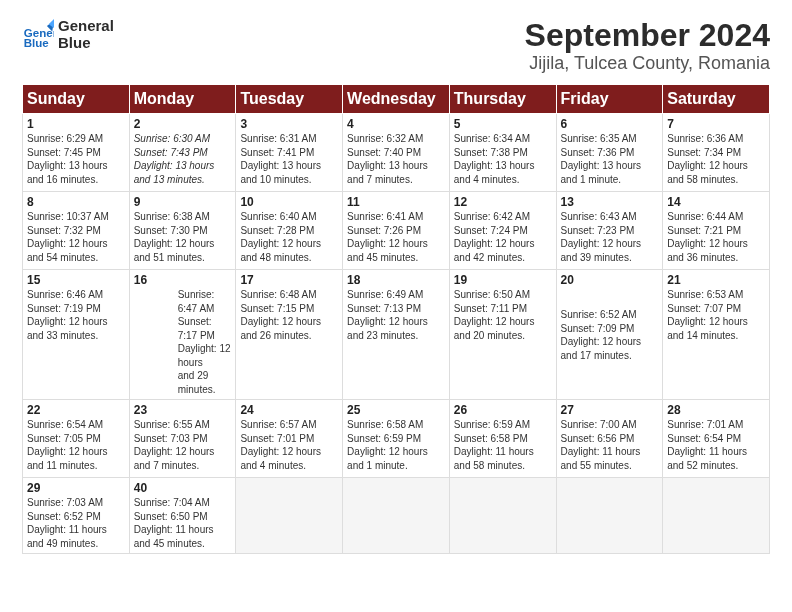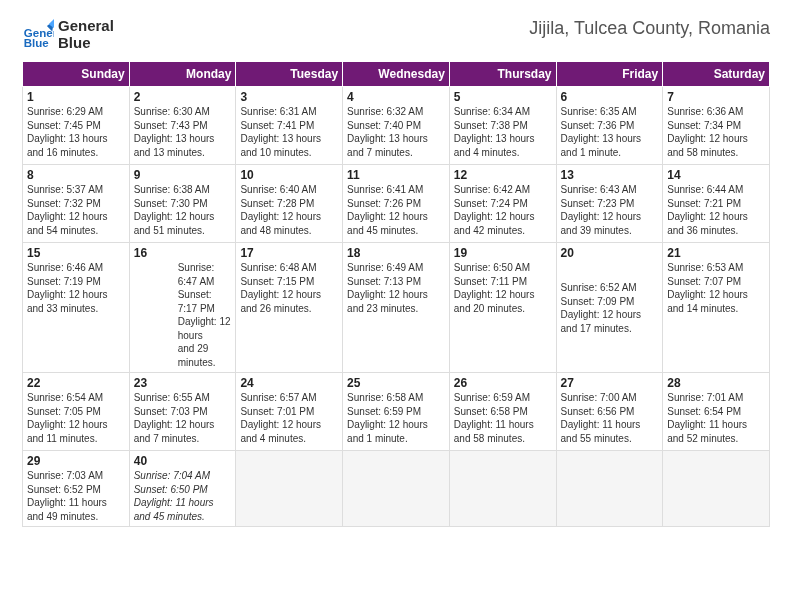--- a/index.html
+++ b/index.html
@@ -49,26 +49,26 @@
     .subtitle {
       font-size: 18px;
       color: #555;
     }
     .calendar-table {
       width: 100%;
       border-collapse: collapse;
       table-layout: fixed;
     }
     .calendar-table th {
-      background: #701a75;
+      background: #7f1d1d;
       color: #fff;
-      font-size: 12px;
+      font-size: 16px;
       font-weight: bold;
       padding: 5px 4px;
-      text-align: right;
+      text-align: left;
       border: 1px solid #fff;
     }
     .calendar-table td {
       vertical-align: top;
       border: 1px solid #ddd;
       padding: 3px 4px;
       font-size: 9.5px;
       color: #333;
       height: 78px;
       background: #fff;
@@ -104,20 +104,21 @@
         <text x="2" y="32" font-size="13" font-weight="bold" fill="#1a6abf">Blue</text>
         <polygon points="28,8 36,2 34,14" fill="#1a6abf"></polygon>
         <polygon points="30,6 36,0 36,10" fill="#4da6ff"></polygon>
       </svg>
       <div>
         <div class="logo-text">General</div>
         <div class="logo-text">Blue</div>
       </div>
     </div>
     <div class="title-block">
+      <div class="month-title">September 2024</div>
       <div class="subtitle">Jijila, Tulcea County, Romania</div>
     </div>
   </div>
 
   <table class="calendar-table">
     <thead>
       <tr>
         <th>Sunday</th>
         <th>Monday</th>
         <th>Tuesday</th>
@@ -131,21 +132,21 @@
     <tr>
           <td>
             <span class="day-num">1</span>
             <div class="cell-text" style="white-space: pre-line;">Sunrise: 6:29 AM
 Sunset: 7:45 PM
 Daylight: 13 hours
 and 16 minutes.</div>
           </td>
           <td>
             <span class="day-num">2</span>
-            <div class="cell-text" style="white-space: pre-line;">Sunrise: 6:30 AM
+            <div class="cell-text" style="white-space: pre-line; font-style: italic;">Sunrise: 6:30 AM
 Sunset: 7:43 PM
 Daylight: 13 hours
 and 13 minutes.</div>
           </td>
           <td>
             <span class="day-num">3</span>
             <div class="cell-text" style="white-space: pre-line;">Sunrise: 6:31 AM
 Sunset: 7:41 PM
 Daylight: 13 hours
 and 10 minutes.</div>
@@ -175,21 +176,21 @@
             <span class="day-num">7</span>
             <div class="cell-text" style="white-space: pre-line;">Sunrise: 6:36 AM
 Sunset: 7:34 PM
 Daylight: 12 hours
 and 58 minutes.</div>
           </td>
         </tr>
         <tr>
           <td>
             <span class="day-num">8</span>
-            <div class="cell-text" style="white-space: pre-line;">Sunrise: 5:37 AM
+            <div class="cell-text" style="white-space: pre-line;">Sunrise: 10:37 AM
 Sunset: 7:32 PM
 Daylight: 12 hours
 and 54 minutes.</div>
           </td>
           <td>
             <span class="day-num">9</span>
             <div class="cell-text" style="white-space: pre-line;">Sunrise: 6:38 AM
 Sunset: 7:30 PM
 Daylight: 12 hours
 and 51 minutes.</div>
@@ -335,21 +336,21 @@
         <tr class="row-last">
           <td>
             <span class="day-num">29</span>
             <div class="cell-text" style="white-space: pre-line;">Sunrise: 7:03 AM
 Sunset: 6:52 PM
 Daylight: 11 hours
 and 49 minutes.</div>
           </td>
           <td>
             <span class="day-num">40</span>
-            <div class="cell-text" style="white-space: pre-line; font-style: italic;">Sunrise: 7:04 AM
+            <div class="cell-text" style="white-space: pre-line;">Sunrise: 7:04 AM
 Sunset: 6:50 PM
 Daylight: 11 hours
 and 45 minutes.</div>
           </td>
           <td class="empty"></td>
           <td class="empty"></td>
           <td class="empty"></td>
           <td class="empty"></td>
           <td class="empty"></td>
         </tr>

